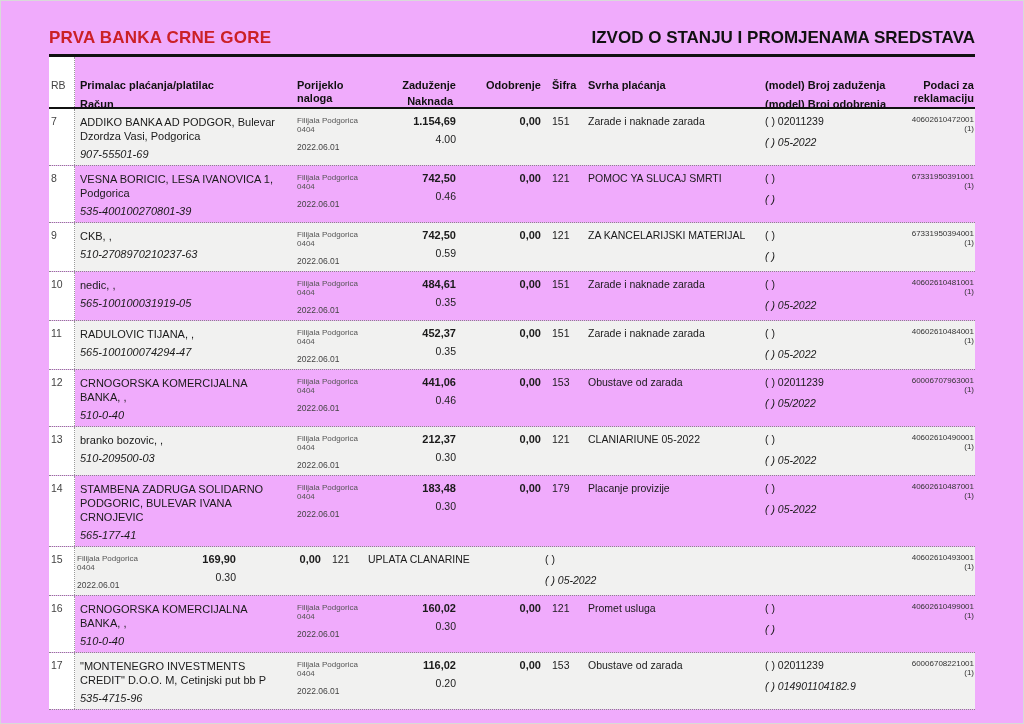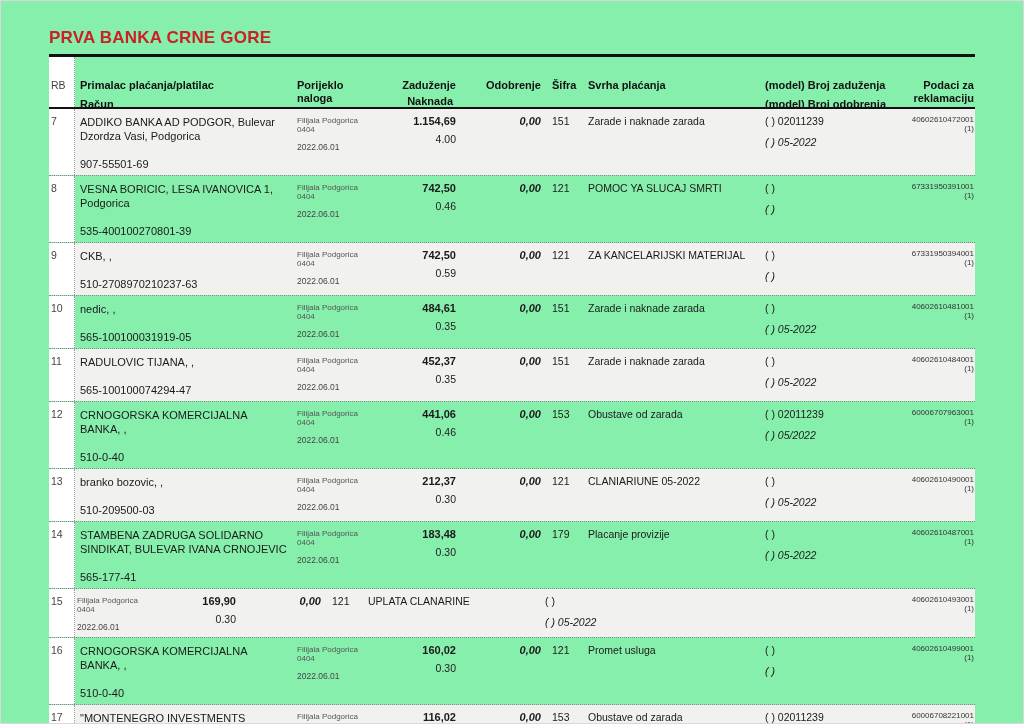--- a/index.html
+++ b/index.html
@@ -1,19 +1,19 @@
 <!DOCTYPE html>
 <html><head>
 <meta charset="utf-8">
 <style>
   * { margin:0; padding:0; box-sizing:border-box; }
   html,body { background:#fff; }
   body { font-family:"Liberation Sans", sans-serif; color:#1a1a1a; }
   .page {
-    position:relative; width:1024px; height:724px; background:#86efac;
+    position:relative; width:1024px; height:724px; background:#f0abfc;
     border:1px solid #d9d9d9; padding:0 48px; overflow:hidden;
   }
   
   .doc-header { display:flex; justify-content:space-between; align-items:baseline; padding-top:27px; }
   .bank-name  { font-size:17px; font-weight:bold; letter-spacing:.2px; }
   .doc-title  { font-size:17px; font-weight:bold; color:#111; }
   .header-rule { height:3px; background:#111; margin-top:6px; }
 
   
   .tbl { width:100%; margin-top:0; }
@@ -38,40 +38,41 @@
 
   
   .thead-row .row-body > div { padding-top:22px; font-size:11px; font-weight:bold; line-height:13px; color:#111; }
   .hdr-gap   { margin-top:6px; }
   .hdr-datum { margin-top:4px; }
   .hdr-naknada { margin-top:3px; padding-right:3px; }
   .thead-row { height:52px; }
 
   
   .payee-name { font-size:11px; line-height:14px; color:#1a1a1a; }
-  .payee-acct { font-size:11px; margin-top:15px; color:#1a1a1a; }
+  .payee-acct { font-size:11px; margin-top:5px; color:#1a1a1a;font-style:italic; }
   .origin-branch { font-size:8px; line-height:9px; color:#555; }
   .origin-date { font-size:8.5px; margin-top:8px; color:#444; }
   .debit-amt  { font-size:11px; font-weight:bold; }
   .fee-amt    { font-size:10.5px; margin-top:6px; color:#222; }
-  .credit-amt { font-size:11px; font-weight:bold;font-style:italic; }
+  .credit-amt { font-size:11px; font-weight:bold; }
   .code-val   { font-size:10.5px; }
   .purpose-val{ font-size:10.5px; line-height:13px; }
   .ref-line   { font-size:10.5px; line-height:13px; }
   .ref-line2  { margin-top:8px;font-style:italic; }
   .claim-num  { font-size:8px; color:#333; line-height:9px; }
   .claim-sub  { font-size:8px; color:#333; line-height:9px; }
 </style>
 </head>
 <body>
 
 <div class="page">
 
   <div class="doc-header">
     <div class="bank-name" style="color:#cb2026">PRVA BANKA CRNE GORE</div>
+    <div class="doc-title">IZVOD O STANJU I PROMJENAMA SREDSTAVA</div>
   </div>
   <div class="header-rule"></div>
 
   <div class="tbl">
 
     <div class="trow thead-row">
       <div class="cell-rb">RB</div>
       <div class="row-body">
         <div class="c-name">
           <div>Primalac plaćanja/platilac</div>
@@ -350,21 +351,21 @@
         <div class="claim-num">40602610490001</div>
         <div class="claim-sub">(1)</div>
       </div>
     </div>
   </div>
 
   <div class="trow">
     <div class="cell-rb">14</div>
     <div class="row-body">
       <div class="c-name">
-        <div class="payee-name">STAMBENA ZADRUGA SOLIDARNO SINDIKAT, BULEVAR IVANA CRNOJEVIC</div>
+        <div class="payee-name">STAMBENA ZADRUGA SOLIDARNO PODGORIC, BULEVAR IVANA CRNOJEVIC</div>
         <div class="payee-acct">565-177-41</div>
       </div>
       <div class="c-origin">
         <div class="origin-branch">Filijala Podgorica</div>
         <div class="origin-branch">0404</div>
         <div class="origin-date">2022.06.01</div>
       </div>
       <div class="c-debit">
         <div class="debit-amt">183,48</div>
         <div class="fee-amt">0.30</div>

